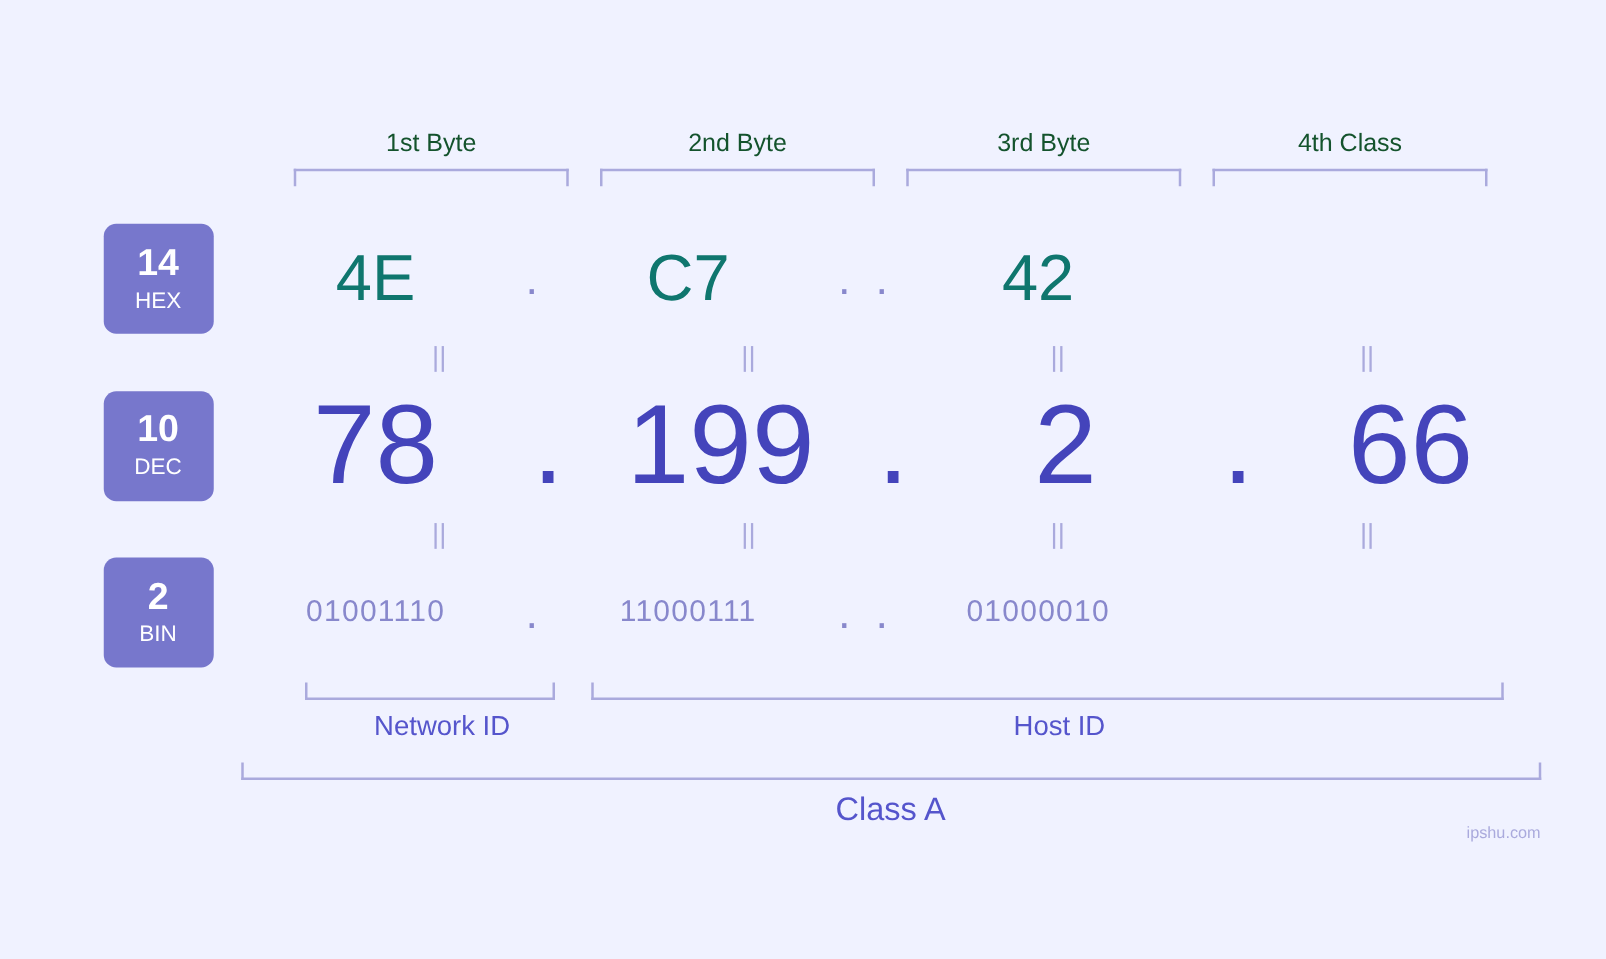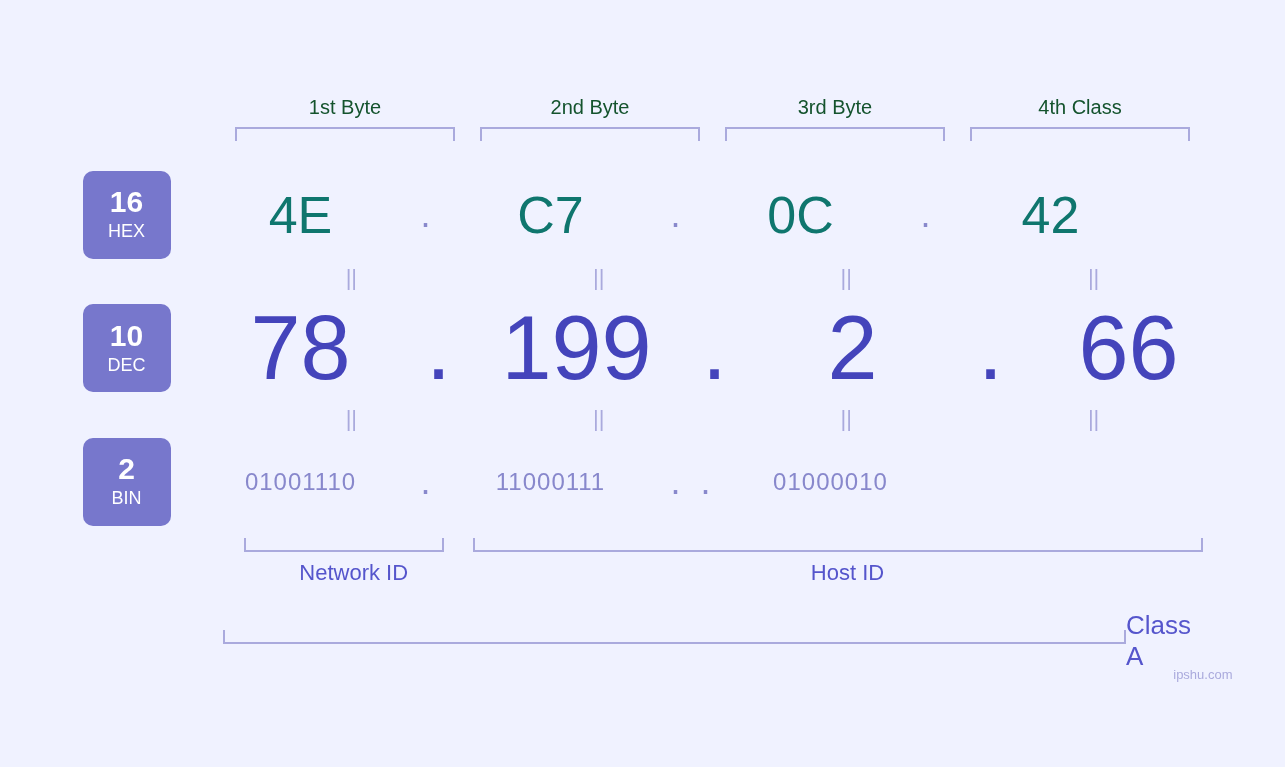--- a/index.html
+++ b/index.html
@@ -172,21 +172,21 @@
       margin-top: 8px;
       text-align: center;
       margin-left: 20px;
     }
 
     
     .class-row {
       margin-left: 140px;
       margin-top: 16px;
       display: flex;
-      flex-direction: row;
+      flex-direction: column;
       align-items: center;
     }
     .class-bracket-full {
       width: 1040px;
       height: 14px;
       border-bottom: 2px solid #aaaadd;
       border-left: 2px solid #aaaadd;
       border-right: 2px solid #aaaadd;
     }
     .class-label {
@@ -228,35 +228,32 @@
 
   <div class="bracket-row">
     <div class="bracket"></div>
     <div class="bracket"></div>
     <div class="bracket"></div>
     <div class="bracket"></div>
   </div>
 
   <div class="data-section hex-section">
     <div class="badge">
-      <span class="badge-number">16</span>
+      <span class="badge-number">14</span>
       <span class="badge-label">HEX</span>
     </div>
     <div class="values-row">
       <div class="byte-value">
         <span class="hex-value">4E</span>
       </div>
       <div class="dot">.</div>
       <div class="byte-value">
         <span class="hex-value">C7</span>
       </div>
       <div class="dot">.</div>
-      <div class="byte-value">
-        <span class="hex-value">0C</span>
-      </div>
       <div class="dot">.</div>
       <div class="byte-value">
         <span class="hex-value">42</span>
       </div>
     </div>
   </div>
 
   <div class="equals-row">
     <div class="equals-symbol">||</div>
     <div class="equals-dot-spacer"></div>

